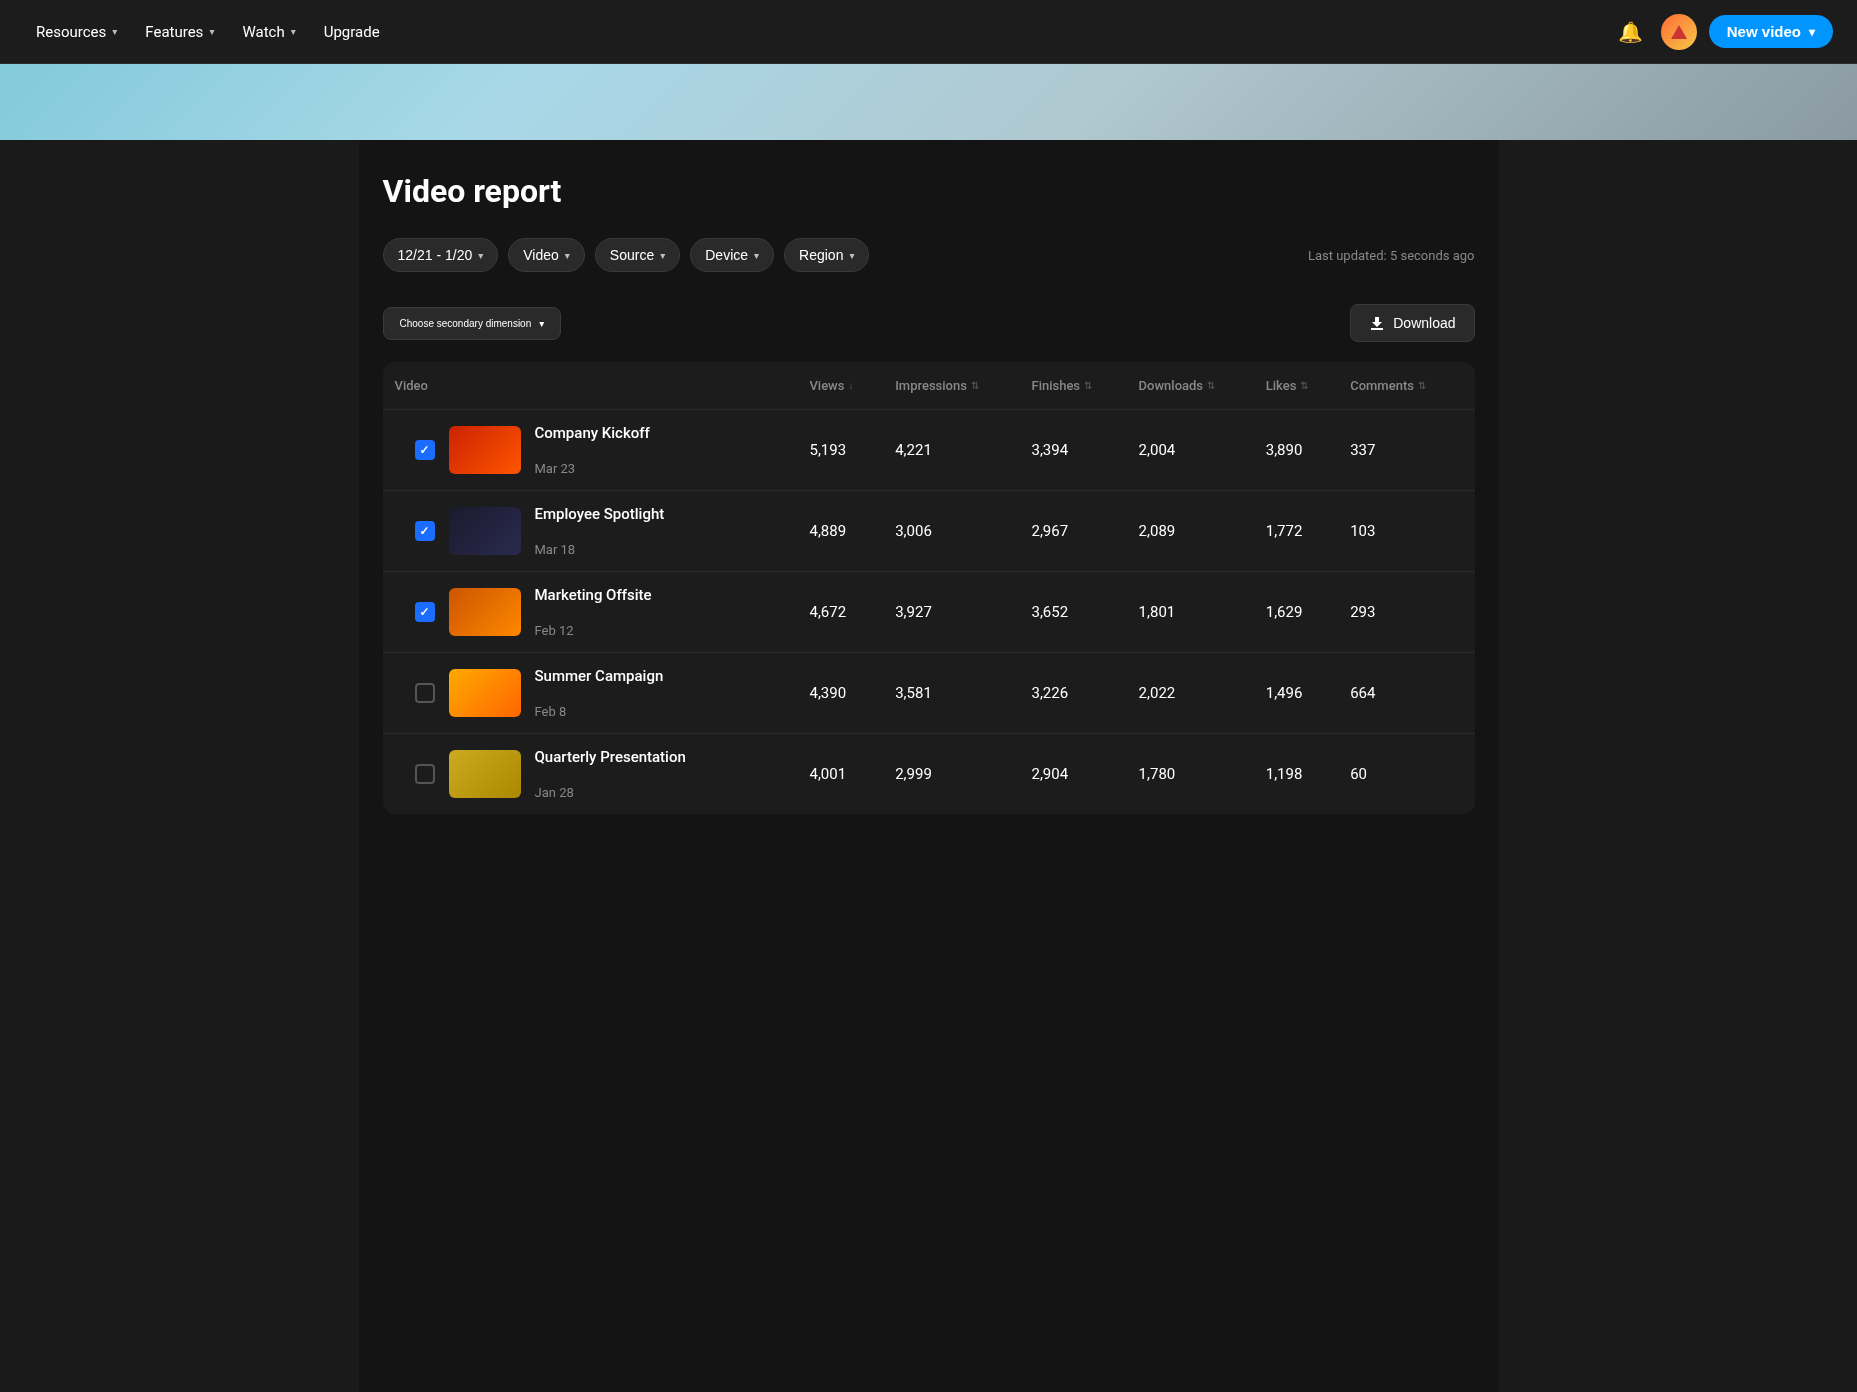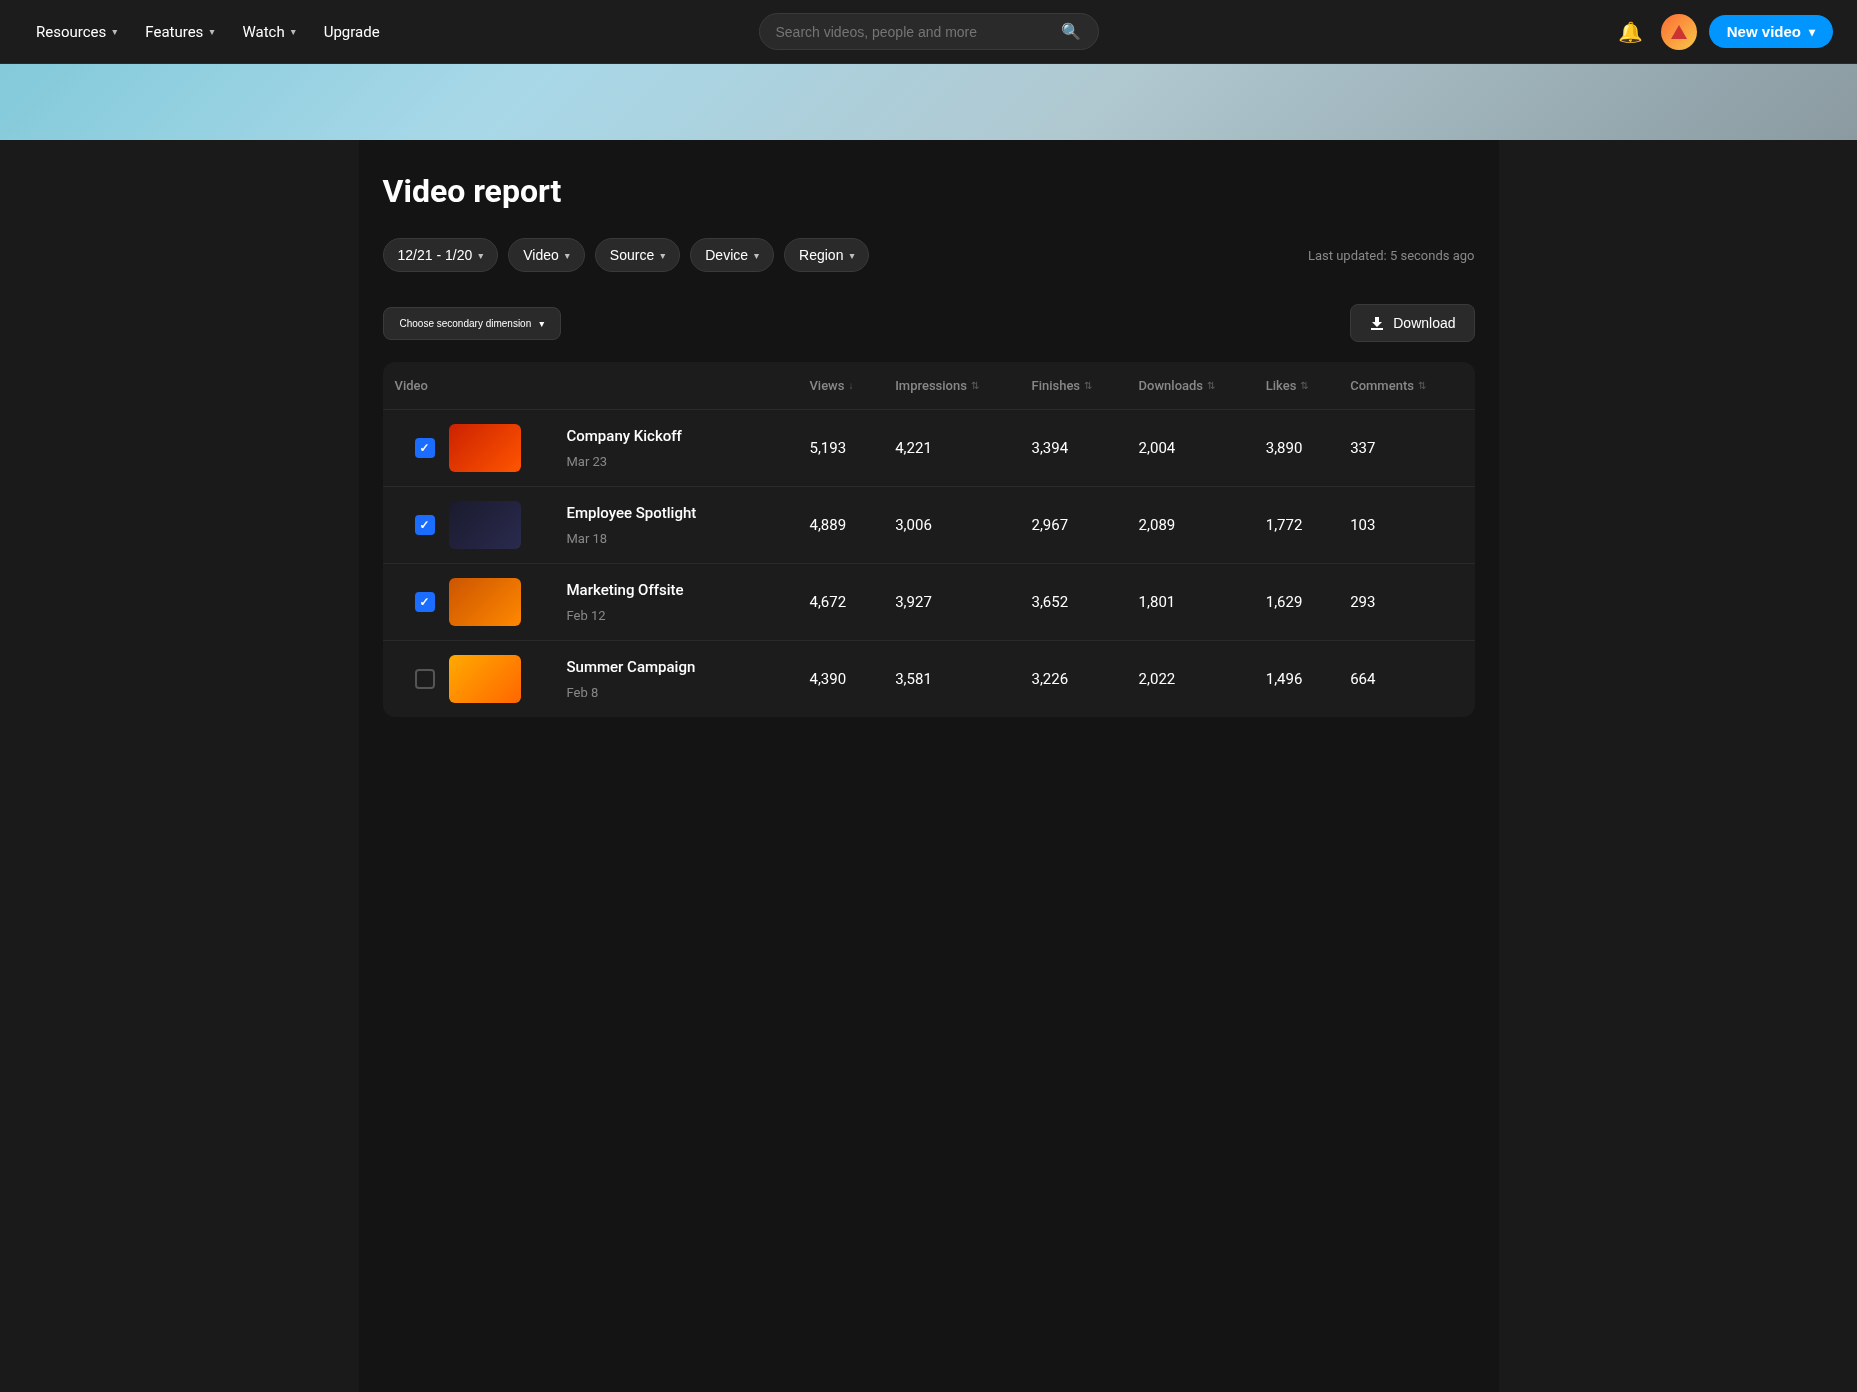--- a/index.html
+++ b/index.html
@@ -337,22 +337,21 @@
     .thumb-kickoff { background: linear-gradient(135deg, #cc2200, #ff5500); }
     .thumb-spotlight { background: linear-gradient(135deg, #1a1a2e, #2a2a4e); }
     .thumb-offsite { background: linear-gradient(135deg, #cc5500, #ff8800); }
     .thumb-summer { background: linear-gradient(135deg, #ffaa00, #ff6600); }
     .thumb-training { background: linear-gradient(135deg, #333, #555); }
     .thumb-quarterly { background: linear-gradient(135deg, #ccaa22, #aa8800); }
 
     .video-info {
       display: flex;
       flex-direction: column;
-      gap: 9px;
-      margin-left: 32px;
+      gap: 19px;
     }
 
     .video-name {
       color: #ffffff;
       font-size: 15px;
       font-weight: 500;
     }
 
     .video-date {
       color: #888;
@@ -388,26 +387,20 @@
     </div>
     <div class="nav-item">
       <span>Watch</span>
       <span class="nav-chevron">▾</span>
     </div>
     <div class="nav-item">
       <span>Upgrade</span>
     </div>
   </div>
 
-  <div class="navbar-center">
-    <div class="search-bar">
-      <input class="search-input" type="text" placeholder="Search videos, people and more" style="">
-      <span class="search-icon-svg">🔍</span>
-    </div>
-  </div>
 
   <div class="navbar-right">
     <div class="bell-icon">🔔</div>
     <div class="avatar">
       <div class="avatar-triangle"></div>
     </div>
     <button class="new-video-btn">
       <span>New video</span>
       <span class="chevron">▾</span>
     </button>
@@ -583,18 +576,38 @@
                   </div>
                 </div>
               </td>
               <td class="td-num">4,390</td>
               <td class="td-num">3,581</td>
               <td class="td-num">3,226</td>
               <td class="td-num">2,022</td>
               <td class="td-num">1,496</td>
               <td class="td-num">664</td>
             </tr>
+            <tr>
+              <td>
+                <div class="td-video">
+                  <div class="row-checkbox"></div>
+                  <div class="video-thumb">
+                    <div class="thumb-placeholder thumb-quarterly"></div>
+                  </div>
+                  <div class="video-info">
+                    <span class="video-name">Quarterly Presentation</span>
+                    <span class="video-date">Jan 28</span>
+                  </div>
+                </div>
+              </td>
+              <td class="td-num">4,001</td>
+              <td class="td-num">2,999</td>
+              <td class="td-num">2,904</td>
+              <td class="td-num">1,780</td>
+              <td class="td-num">1,198</td>
+              <td class="td-num">60</td>
+            </tr>
           </tbody>
       </table>
     </div>
 
   </div>
 </div>
 
 </body></html>

